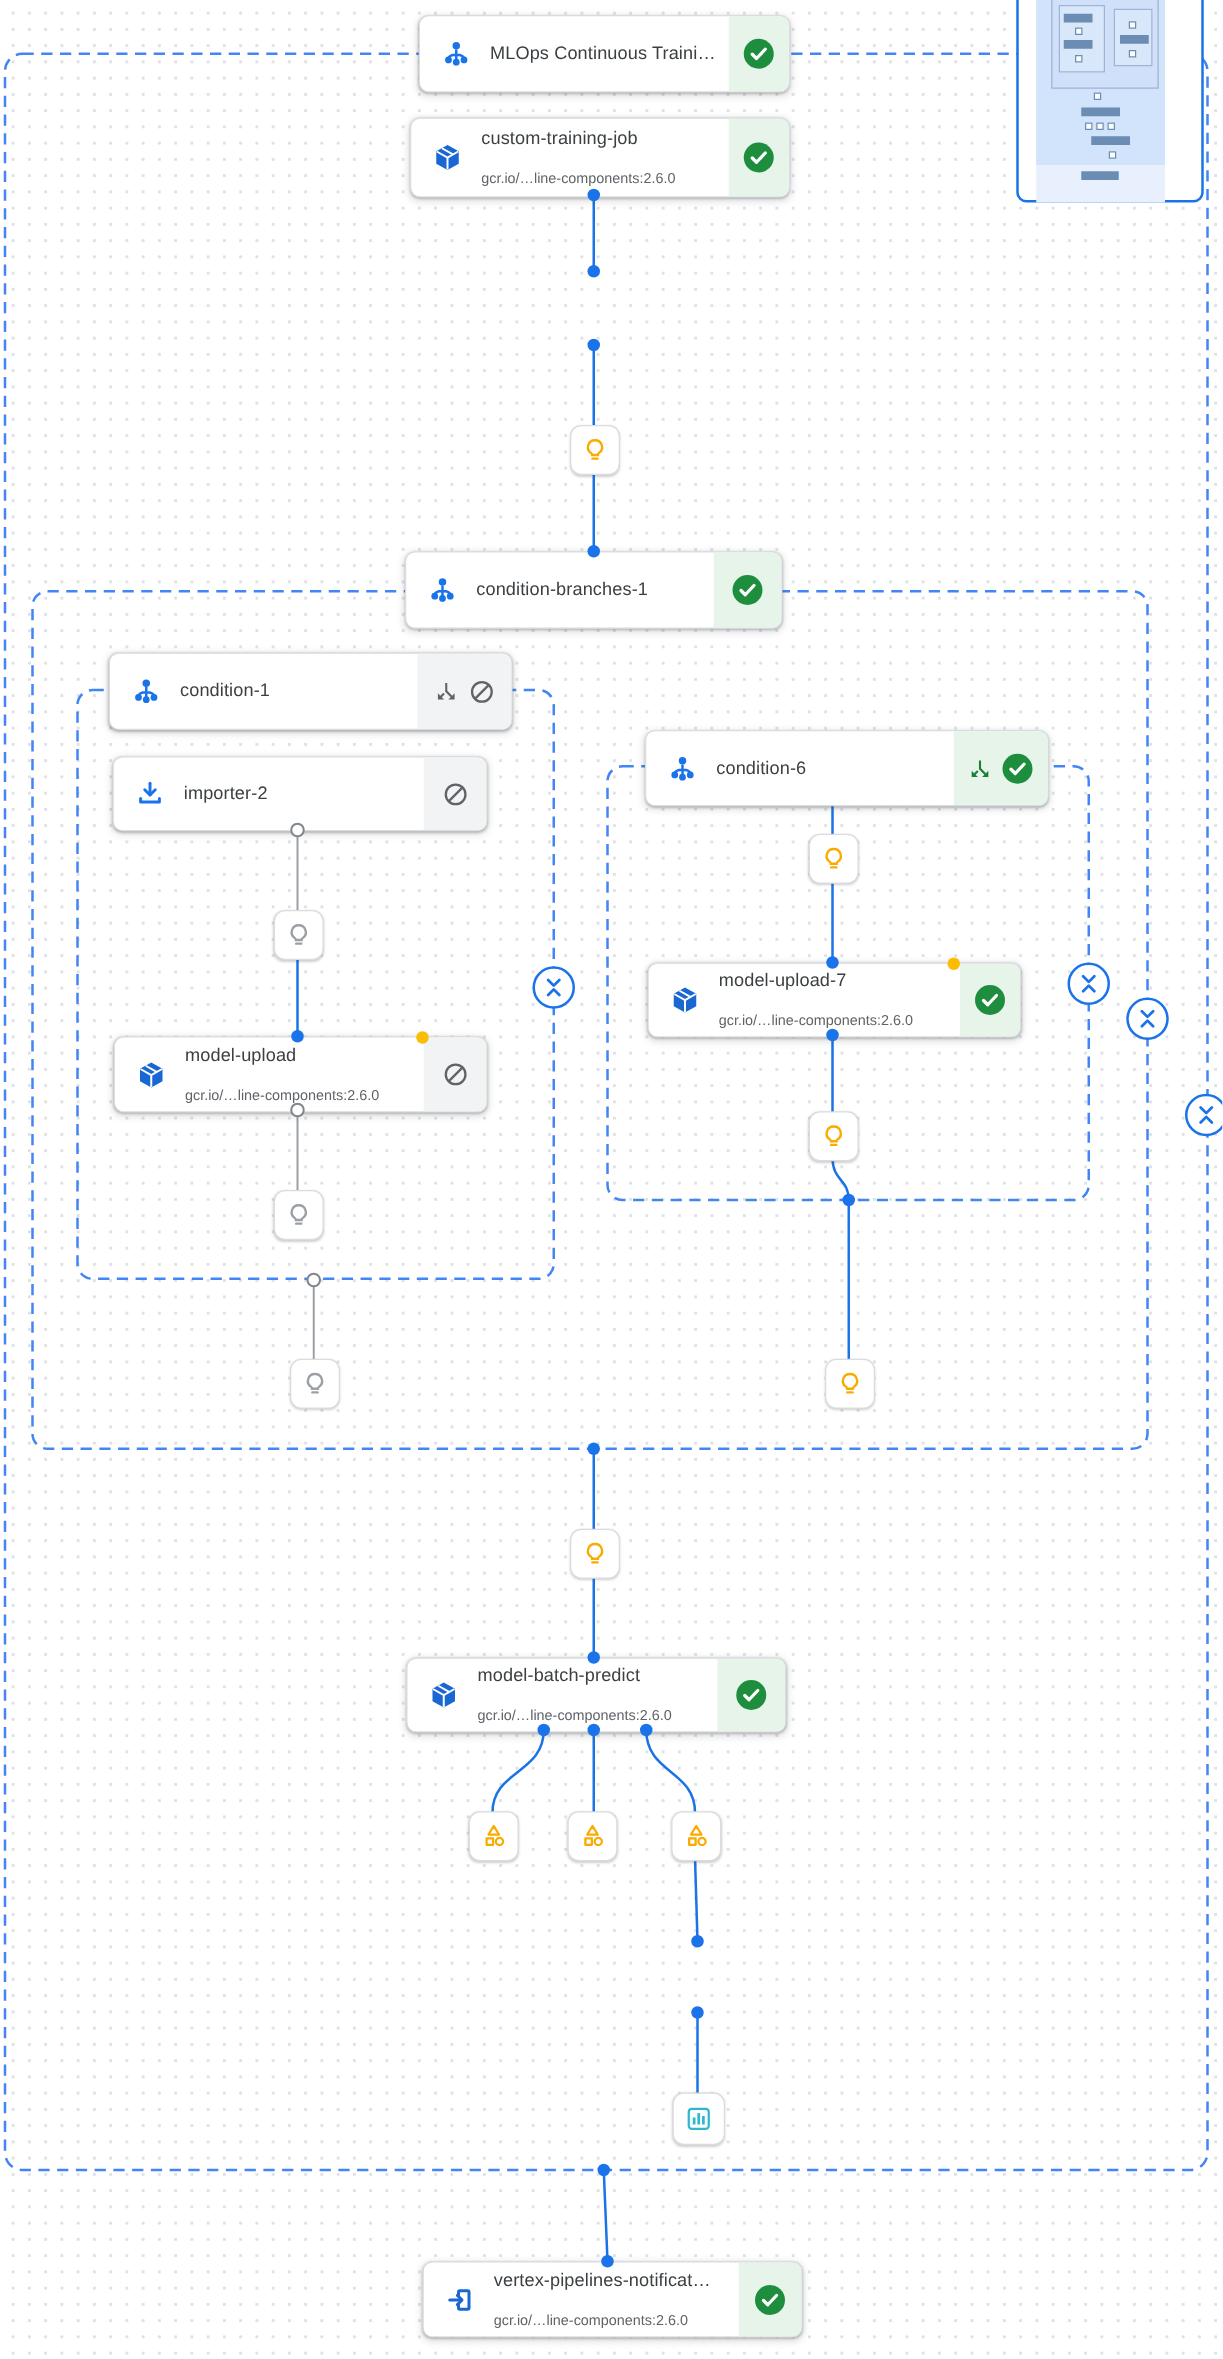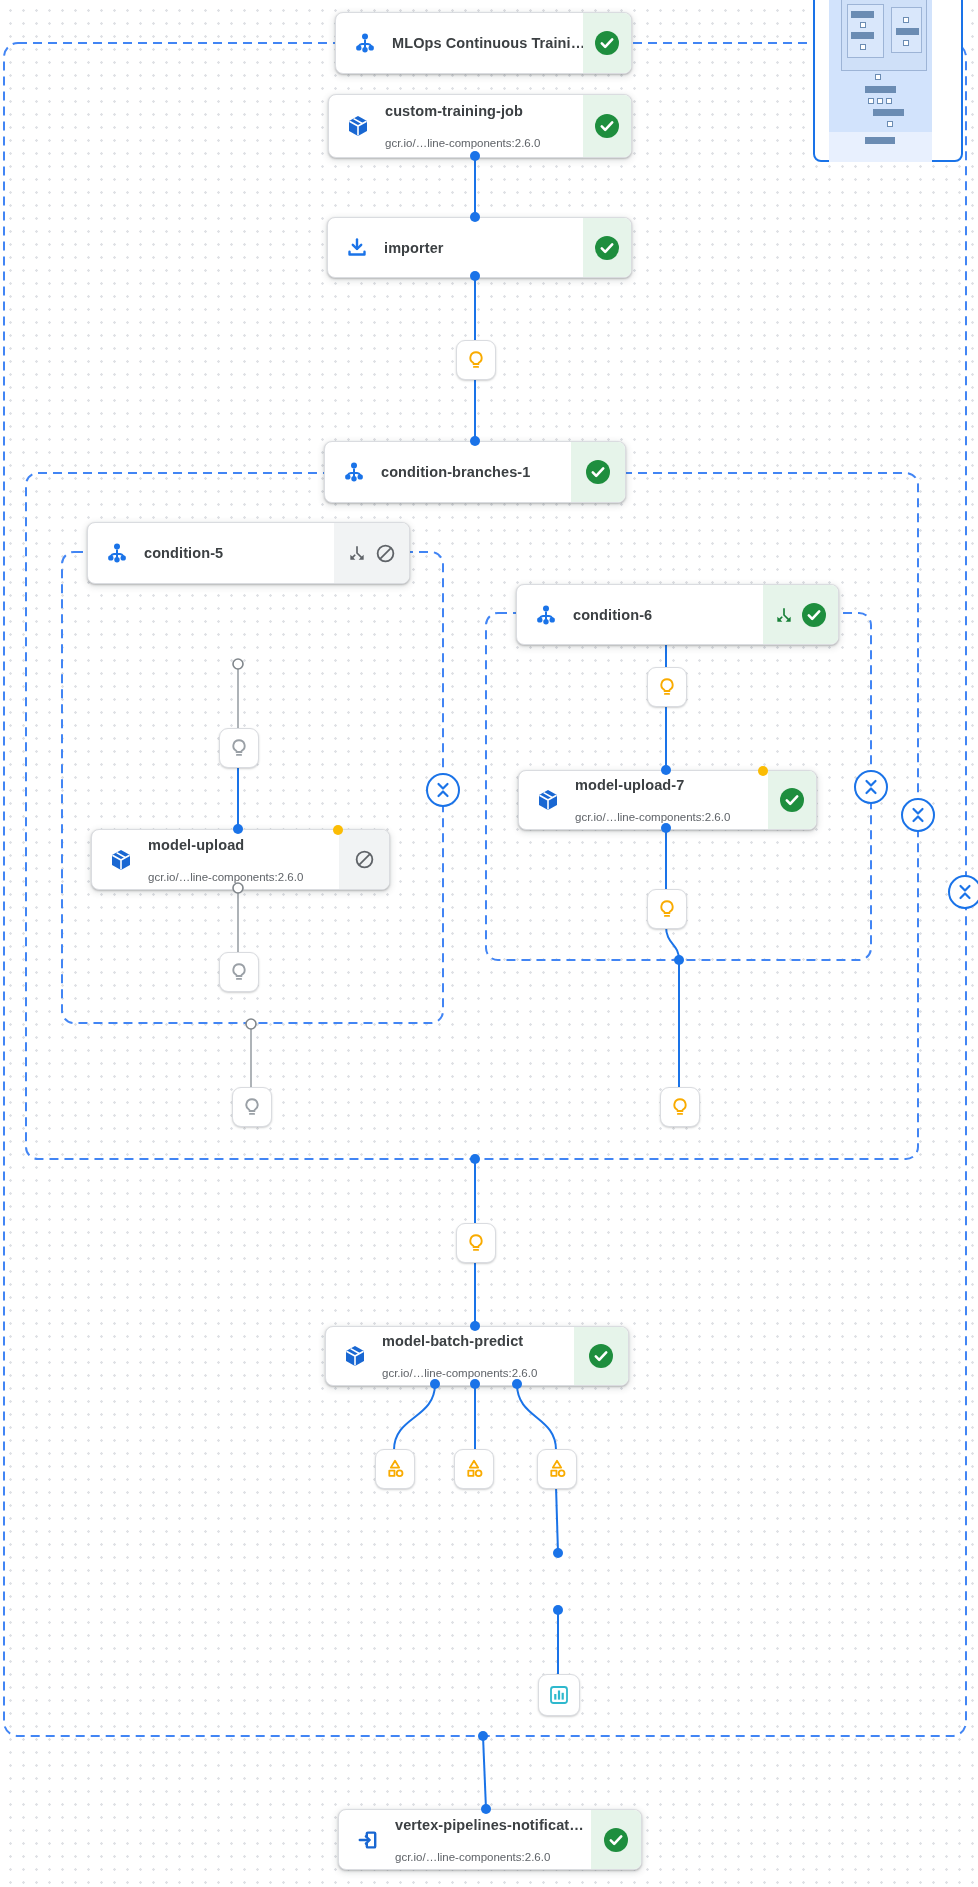--- a/index.html
+++ b/index.html
@@ -7,21 +7,21 @@
     background-image:radial-gradient(circle,#dfe1e5 1.2px,transparent 1.45px);
     background-size:13px 13px;background-position:4px 4px;}
   svg.layer{position:absolute;left:0;top:0;pointer-events:none;}
   .edges{z-index:1;}
   .dots{z-index:4;}
   .node{position:absolute;z-index:2;display:flex;align-items:center;background:#fff;
     border:1px solid #dadce0;border-radius:8px;
     box-shadow:0 1px 2px rgba(60,64,67,.3),0 2px 6px 1px rgba(60,64,67,.15);}
   .nicon{flex:0 0 24px;height:24px;margin-left:17px;}
   .ntext{flex:1;min-width:0;margin-left:15px;overflow:hidden;}
-  .title{display:block;font-size:14.5px;font-weight:bold;color:#3c4043;white-space:nowrap;
+  .title{display:block;font-size:14.5px;font-weight:normal;color:#3c4043;white-space:nowrap;
     overflow:hidden;letter-spacing:.1px;}
   .subtitle{display:block;font-size:11.5px;color:#5f6368;white-space:nowrap;overflow:hidden;margin-top:18px;}
   .status{align-self:stretch;display:flex;align-items:center;justify-content:center;gap:7px;
     border-radius:0 7px 7px 0;flex:0 0 auto;}
   .status.green{background:#e6f4ea;}
   .status.gray{background:#f1f3f4;}
   .ydot{position:absolute;width:10px;height:10px;border-radius:50%;background:#fbbc04;top:-5px;z-index:3;}
   .bulb{position:absolute;z-index:2;width:38px;height:38px;background:#fff;border:1px solid #dadce0;
     border-radius:9px;display:flex;align-items:center;justify-content:center;
     box-shadow:0 1px 2px rgba(60,64,67,.25);}
@@ -115,38 +115,20 @@
       <span class="subtitle">gcr.io/…line-components:2.6.0</span>
     </span>
     <span class="status green" style="width:48px">
       <svg width="26" height="26" viewBox="0 0 26 26">
           <circle cx="13" cy="13" r="12" fill="#1e8e3e"></circle>
           <path d="M7.8 13.4l3.4 3.4 7-7.4" stroke="#fff" stroke-width="2.6" fill="none" stroke-linecap="round" stroke-linejoin="round"></path>
         </svg>
     </span>
   </div>
 
-  <div class="node" style="left:327px;top:217px;width:303px;height:59px">
-    <span class="nicon">
-      <svg width="24" height="24" viewBox="0 0 24 24" fill="none" stroke="#1a73e8" stroke-width="2.4" stroke-linecap="round" stroke-linejoin="round">
-          <path d="M12 3.5v9.2"></path>
-          <path d="M7.8 8.8 12 13l4.2-4.2"></path>
-          <path d="M4.5 15.8v2.7h15v-2.7"></path>
-        </svg>
-    </span>
-    <span class="ntext">
-        <span class="title">importer</span>
-      </span>
-    <span class="status green" style="width:48px">
-      <svg width="26" height="26" viewBox="0 0 26 26">
-          <circle cx="13" cy="13" r="12" fill="#1e8e3e"></circle>
-          <path d="M7.8 13.4l3.4 3.4 7-7.4" stroke="#fff" stroke-width="2.6" fill="none" stroke-linecap="round" stroke-linejoin="round"></path>
-        </svg>
-    </span>
-  </div>
 
   <div class="node" style="left:324px;top:441px;width:300px;height:60px">
     <span class="nicon">
       <svg width="24" height="24" viewBox="0 0 24 24">
           <g fill="#1a73e8">
             <circle cx="12" cy="5.6" r="3"></circle>
             <circle cx="5.8" cy="16.9" r="2.7"></circle>
             <circle cx="12" cy="18.7" r="2.7"></circle>
             <circle cx="18.2" cy="16.9" r="2.7"></circle>
           </g>
@@ -170,35 +152,53 @@
           <g fill="#1a73e8">
             <circle cx="12" cy="5.6" r="3"></circle>
             <circle cx="5.8" cy="16.9" r="2.7"></circle>
             <circle cx="12" cy="18.7" r="2.7"></circle>
             <circle cx="18.2" cy="16.9" r="2.7"></circle>
           </g>
           <path d="M12 8.5v4.3M12 12.8c-3.5 0-6.2 1.2-6.2 3.4M12 12.8c3.5 0 6.2 1.2 6.2 3.4M12 12.8v5" stroke="#1a73e8" stroke-width="2" fill="none"></path>
         </svg>
     </span>
     <span class="ntext">
-        <span class="title">condition-5</span>
+        <span class="title">condition-1</span>
       </span>
     <span class="status gray" style="width:75px">
       <svg width="20" height="20" viewBox="0 0 24 24">
           <g transform="rotate(180 12 12)">
             <path d="M14 4l2.29 2.29-2.88 2.88 1.42 1.42 2.88-2.88L20 10V4zM10 4H4v6l2.29-2.29 4.71 4.7V20h2v-8.41l-5.29-5.3z" fill="#5f6368"></path>
           </g>
         </svg>
       <svg width="23" height="23" viewBox="0 0 24 24" fill="none" stroke="#5f6368" stroke-width="1.9">
           <circle cx="12" cy="12" r="8.2"></circle>
           <line x1="6.4" y1="17.6" x2="17.6" y2="6.4"></line>
         </svg>
     </span>
   </div>
 
+  <div class="node" style="left:90px;top:605px;width:298px;height:58px">
+    <span class="nicon">
+      <svg width="24" height="24" viewBox="0 0 24 24" fill="none" stroke="#1a73e8" stroke-width="2.4" stroke-linecap="round" stroke-linejoin="round">
+          <path d="M12 3.5v9.2"></path>
+          <path d="M7.8 8.8 12 13l4.2-4.2"></path>
+          <path d="M4.5 15.8v2.7h15v-2.7"></path>
+        </svg>
+    </span>
+    <span class="ntext">
+        <span class="title">importer-2</span>
+      </span>
+    <span class="status gray" style="width:50px">
+      <svg width="23" height="23" viewBox="0 0 24 24" fill="none" stroke="#5f6368" stroke-width="1.9">
+          <circle cx="12" cy="12" r="8.2"></circle>
+          <line x1="6.4" y1="17.6" x2="17.6" y2="6.4"></line>
+        </svg>
+    </span>
+  </div>
 
   <div class="node" style="left:91px;top:829px;width:297px;height:59px">
     <span class="ydot" style="right:46px"></span>
     <span class="nicon">
       <svg width="24" height="24" viewBox="0 0 24 24">
           <path d="M12 2 21 7v10l-9 5-9-5V7Z" fill="#1967d2"></path>
           <path d="M3.4 7.2 12 12l8.6-4.8M12 12v9.6M7.6 4.6l8.7 4.9" stroke="#fff" stroke-width="1.6" fill="none"></path>
         </svg>
     </span>
     <span class="ntext">

